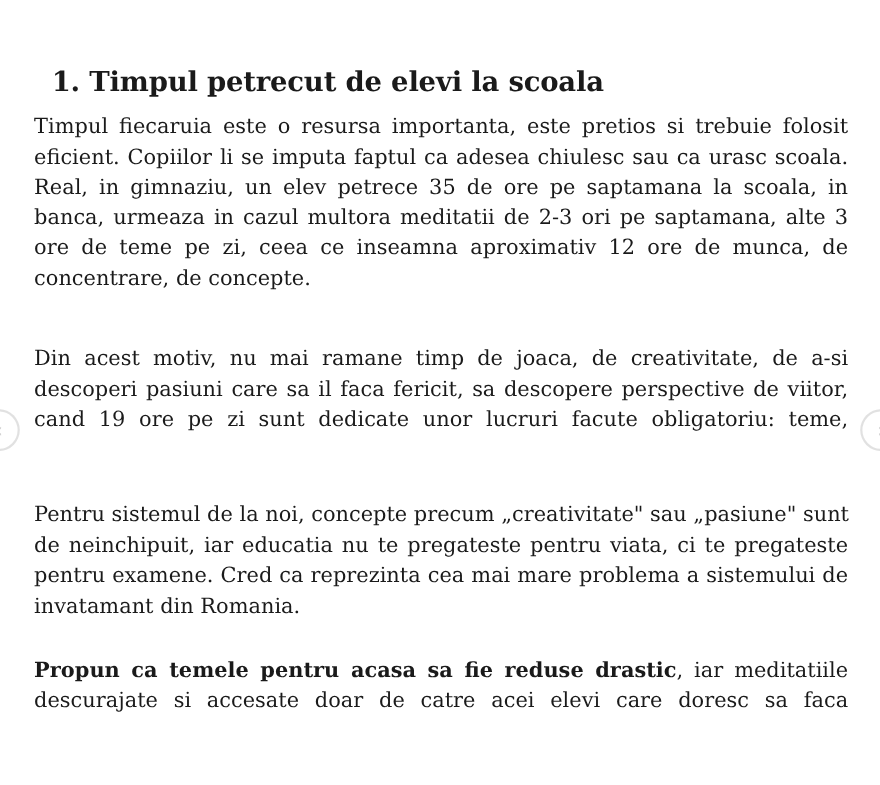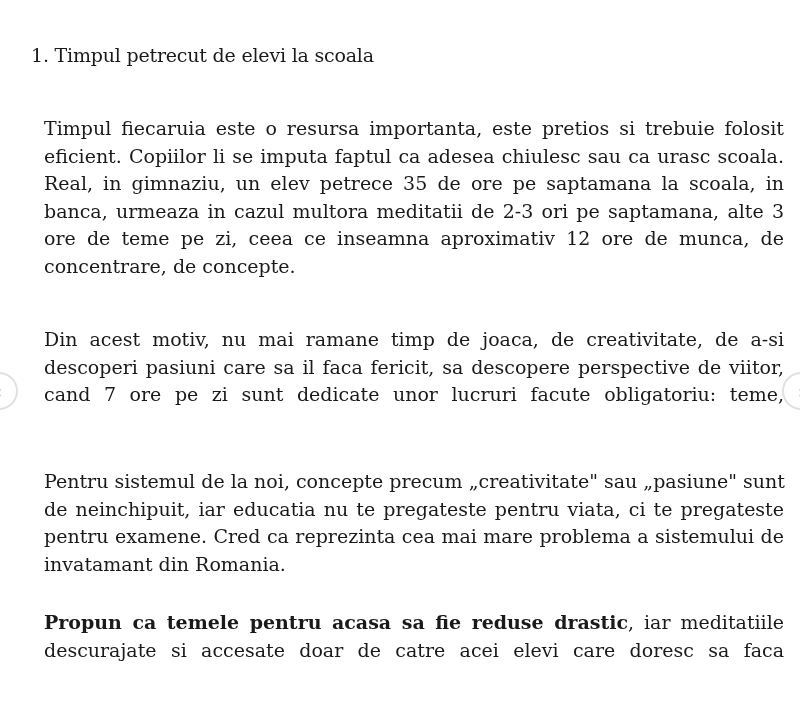--- a/index.html
+++ b/index.html
@@ -18,34 +18,34 @@
     .page {
       position: absolute;
       left: 31px;
       top: 0;
       width: 740px;
     }
     .title {
       position: absolute;
       top: 44px;
       left: 0;
-      font-size: 19px;
-      font-weight: normal;
+      font-size: 25px;
+      font-weight: bold;
       letter-spacing: -0.2px;
       white-space: nowrap;
-      margin: 0;
+      margin: 16px;
     }
     .para {
       position: absolute;
       left: 0;
       width: 740px;
       font-size: 19px;
       line-height: 27.5px;
       text-align: justify;
-      margin: 13px;
+      margin: 0;
     }
     .para .line {
       display: block;
       text-align: justify;
       text-align-last: justify;
       white-space: nowrap;
     }
     .para .line.last {
       text-align-last: left;
     }
@@ -85,21 +85,21 @@
     <span class="line">eficient. Copiilor li se imputa faptul ca adesea chiulesc sau ca urasc scoala.</span>
     <span class="line">Real, in gimnaziu, un elev petrece 35 de ore pe saptamana la scoala, in</span>
     <span class="line">banca, urmeaza in cazul multora meditatii de 2-3 ori pe saptamana, alte 3</span>
     <span class="line">ore de teme pe zi, ceea ce inseamna aproximativ 12 ore de munca, de</span>
     <span class="line last">concentrare, de concepte.</span>
   </p>
 
   <p class="para p2">
     <span class="line">Din acest motiv, nu mai ramane timp de joaca, de creativitate, de a-si</span>
     <span class="line">descoperi pasiuni care sa il faca fericit, sa descopere perspective de viitor,</span>
-    <span class="line">cand 7 ore pe zi sunt dedicate unor lucruri facute obligatoriu: teme,</span>
+    <span class="line">cand 19 ore pe zi sunt dedicate unor lucruri facute obligatoriu: teme,</span>
   </p>
 
   <p class="para p3">
     <span class="line">Pentru sistemul de la noi, concepte precum „creativitate" sau „pasiune" sunt</span>
     <span class="line">de neinchipuit, iar educatia nu te pregateste pentru viata, ci te pregateste</span>
     <span class="line">pentru examene. Cred ca reprezinta cea mai mare problema a sistemului de</span>
     <span class="line last">invatamant din Romania.</span>
   </p>
 
   <p class="para p4">

